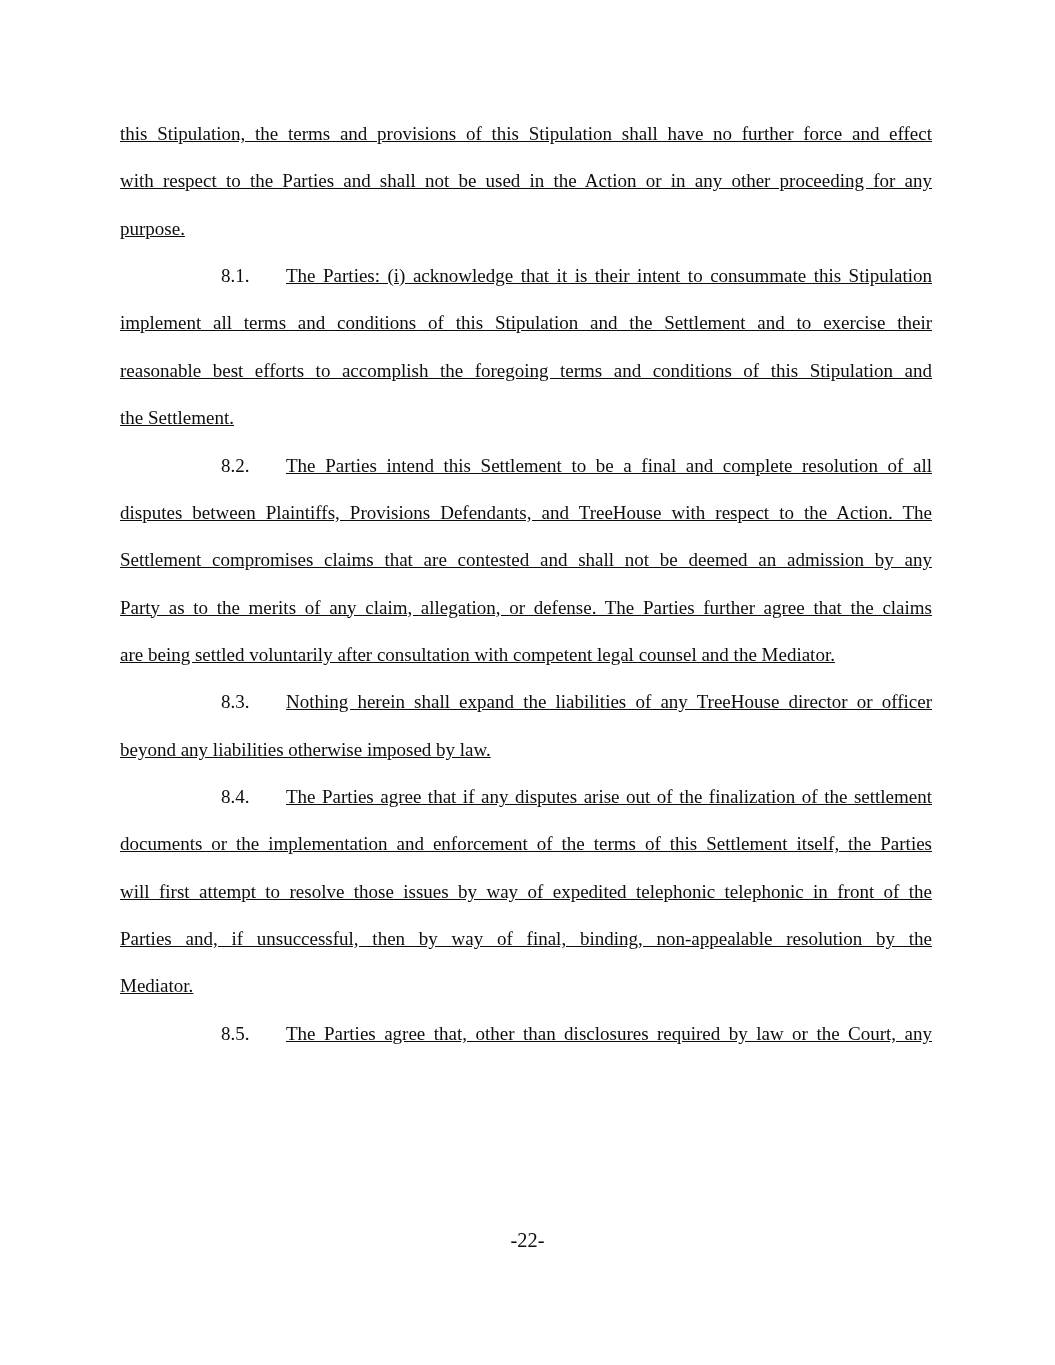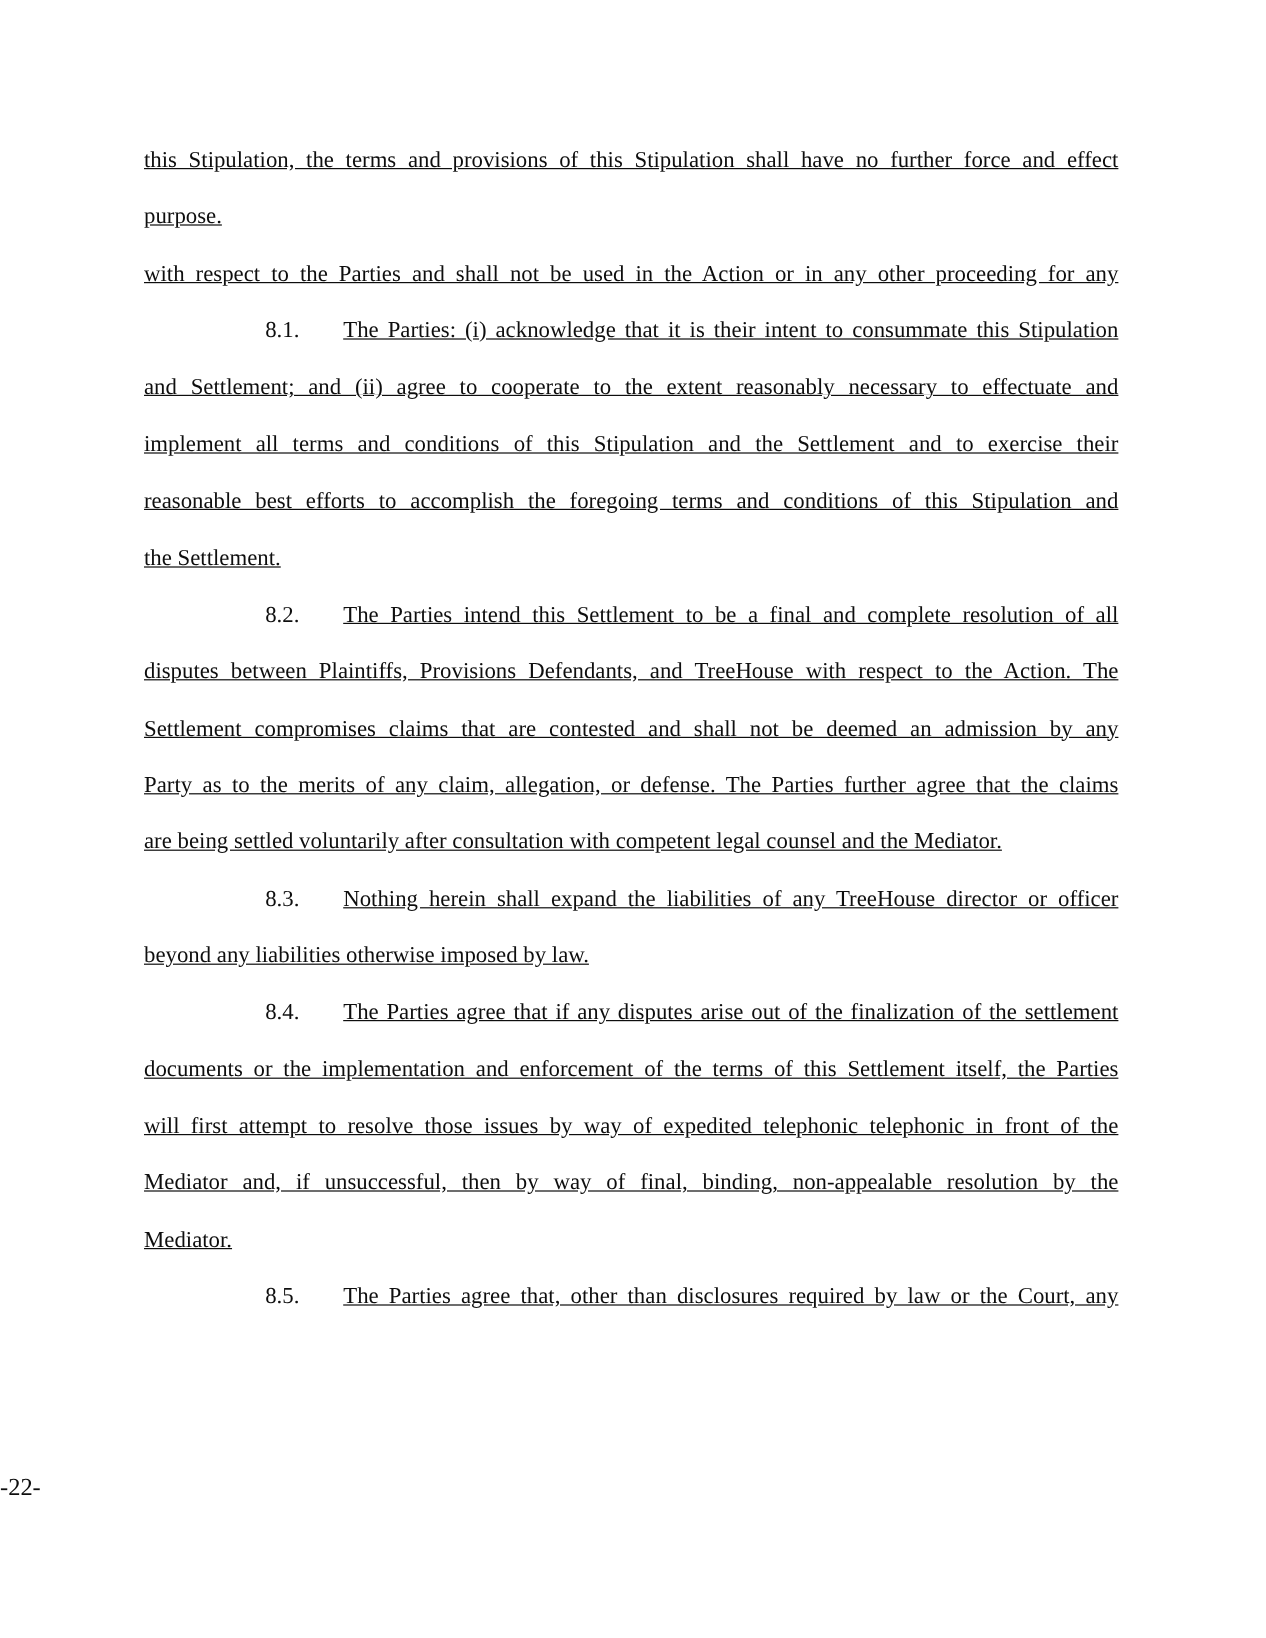--- a/index.html
+++ b/index.html
@@ -42,43 +42,42 @@
   .heading .pnum {
     margin-left: 66px;
     width: 55px;
   }
   .bold { font-weight: bold; }
   .footer {
     position: absolute;
     top: 1225px;
     left: 0;
     width: 100%;
-    text-align: left;
+    text-align: center;
     font-size: 20.4px;
     line-height: 30px;
   }
 </style>
 </head>
 <body>
 
 <div class="page">
   <div class="content">
 
     <div>
       <div class="line j">this Stipulation, the terms and provisions of this Stipulation shall have no further force and effect</div>
+      <div class="line j">with respect to the Parties and shall not be used in the Action or in any other proceeding for any</div>
       <div class="line">purpose.</div>
-      <div class="line j">with respect to the Parties and shall not be used in the Action or in any other proceeding for any</div>
     </div>
 
 
     <div>
       <div class="line j">
         <span class="pnum">8.1.</span><span>The Parties: (i) acknowledge that it is their intent to consummate this Stipulation</span>
       </div>
-      <div class="line j">and Settlement; and (ii) agree to cooperate to the extent reasonably necessary to effectuate and</div>
       <div class="line j">implement all terms and conditions of this Stipulation and the Settlement and to exercise their</div>
       <div class="line j">reasonable best efforts to accomplish the foregoing terms and conditions of this Stipulation and</div>
       <div class="line">the Settlement.</div>
     </div>
 
     <div>
       <div class="line j">
         <span class="pnum">8.2.</span><span>The Parties intend this Settlement to be a final and complete resolution of all</span>
       </div>
       <div class="line j">disputes between Plaintiffs, Provisions Defendants, and TreeHouse with respect to the Action.  The</div>
@@ -93,21 +92,21 @@
       </div>
       <div class="line">beyond any liabilities otherwise imposed by law.</div>
     </div>
 
     <div>
       <div class="line j">
         <span class="pnum">8.4.</span><span>The Parties agree that if any disputes arise out of the finalization of the settlement</span>
       </div>
       <div class="line j">documents or the implementation and enforcement of the terms of this Settlement itself, the Parties</div>
       <div class="line j">will first attempt to resolve those issues by way of expedited telephonic telephonic in front of the</div>
-      <div class="line j">Mediator and, if unsuccessful, then by way of final, binding, non-appealable resolution by the</div>
+      <div class="line j">Parties and, if unsuccessful, then by way of final, binding, non-appealable resolution by the</div>
       <div class="line">Mediator.</div>
     </div>
 
     <div>
       <div class="line j">
         <span class="pnum">8.5.</span><span>The Parties agree that, other than disclosures required by law or the Court, any</span>
       </div>
     </div>
 
   </div>

